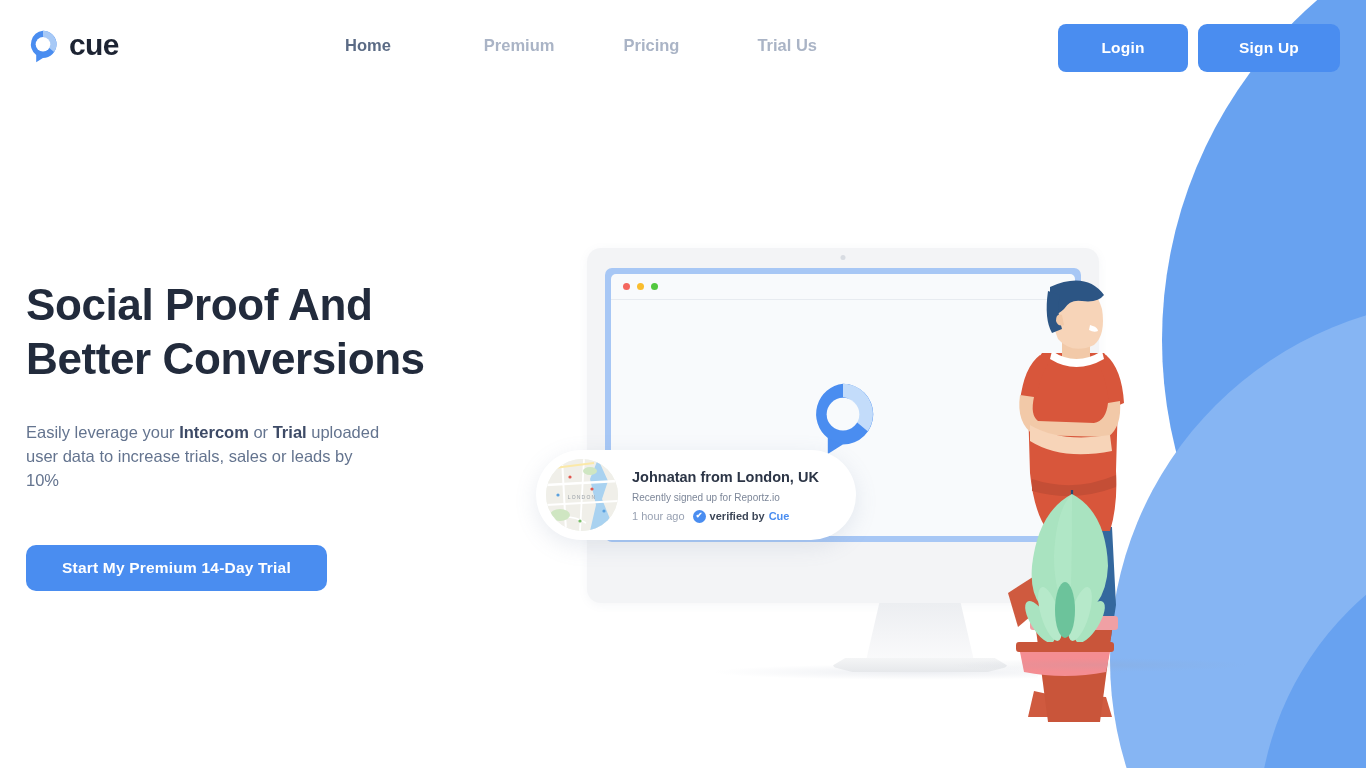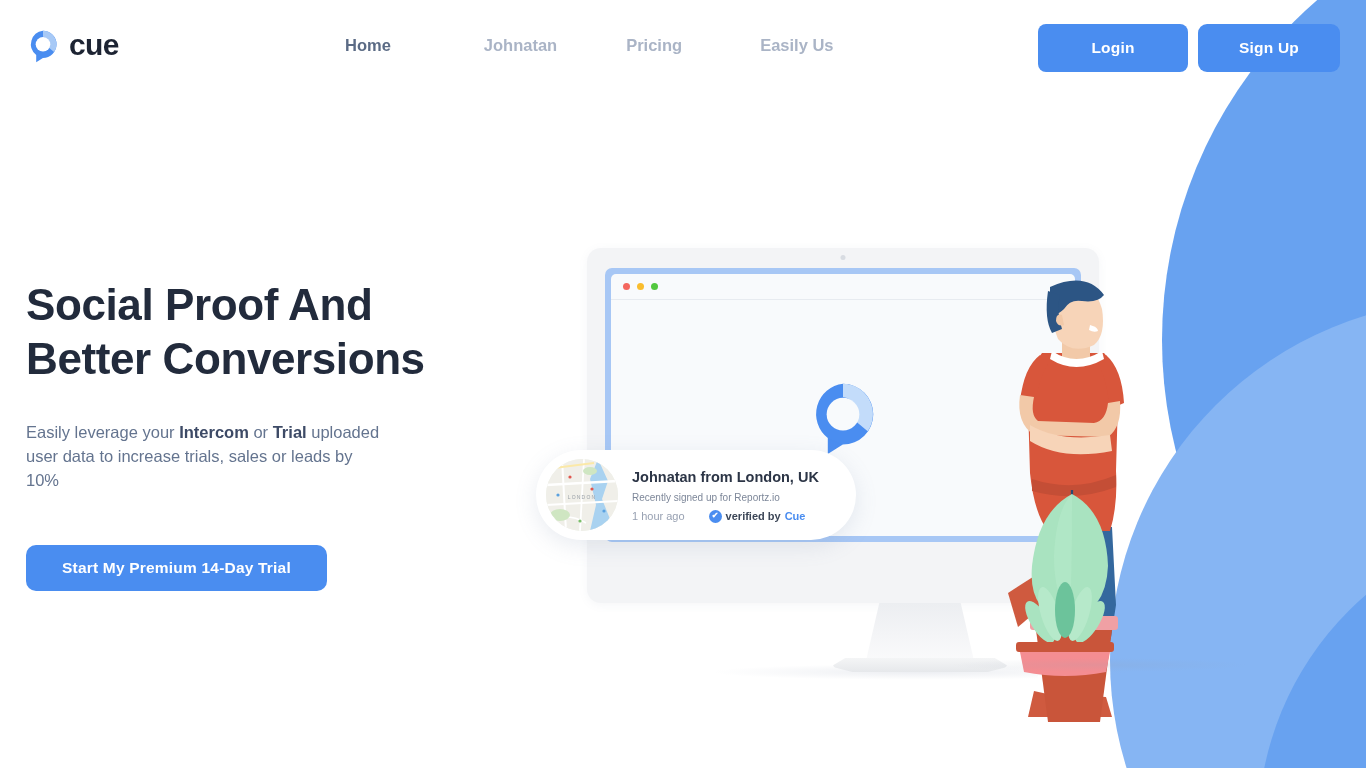--- a/index.html
+++ b/index.html
@@ -115,21 +115,21 @@
     border-radius: 8px;
     background: #4a8df0;
     color: #ffffff;
     font-family: "Liberation Sans", sans-serif;
     font-size: 15.5px;
     font-weight: bold;
     cursor: pointer;
     padding: 0 26px;
     letter-spacing: 0.2px;
   }
-  .btn-login { width: 150px; }
+  .btn-login { width: 130px; }
   .btn-signup { width: 142px; background: #4a8df0; border-radius: 9px; }
 
   
   .hero-copy {
     position: absolute;
     left: 26px;
     top: 278px;
     width: 500px;
     z-index: 20;
   }
@@ -299,21 +299,21 @@
   .notif-desc {
     font-size: 10px;
     color: #7d8799;
     margin-top: 4px;
     line-height: 15px;
   }
   .notif-meta {
     display: flex;
     align-items: center;
     margin-top: 5px;
-    gap: 24px;
+    gap: 8px;
   }
   .notif-time { font-size: 11px; color: #98a1b2; }
   .notif-verify {
     display: flex;
     align-items: center;
     gap: 4px;
     font-size: 11px;
     font-weight: bold;
     color: #3c4657;
   }
@@ -361,25 +361,25 @@
         <path d="M20 2 A16 16 0 1 1 19.9 34 L12 39 L12 30.5 A16 16 0 0 1 20 2 Z" fill="#4a8df0"></path>
         <path d="M20 2 A16 16 0 0 1 33 27 L27 22 A9 9 0 0 0 20 9 Z" fill="#a7c9f6"></path>
         <circle cx="20" cy="18" r="8.6" fill="#ffffff"></circle>
       </svg>
       <span class="logo-text">cue</span>
     </div>
 
     <nav class="nav">
       <a class="nav-item active" href="#">Home</a>
       <span class="nav-gap-1"></span>
-      <a class="nav-item" href="#">Johnatan</a>
+      <a class="nav-item" href="#">Premium</a>
       <span class="nav-gap-2"></span>
       <a class="nav-item" href="#">Pricing</a>
       <span class="nav-gap-3"></span>
-      <a class="nav-item" href="#">Easily Us</a>
+      <a class="nav-item" href="#">Trial Us</a>
     </nav>
 
     <div class="header-actions">
       <button class="btn-nav btn-login">Login</button>
       <button class="btn-nav btn-signup">Sign Up</button>
     </div>
   </div>
 
   <div class="hero-copy">
     <h1 class="hero-title">

